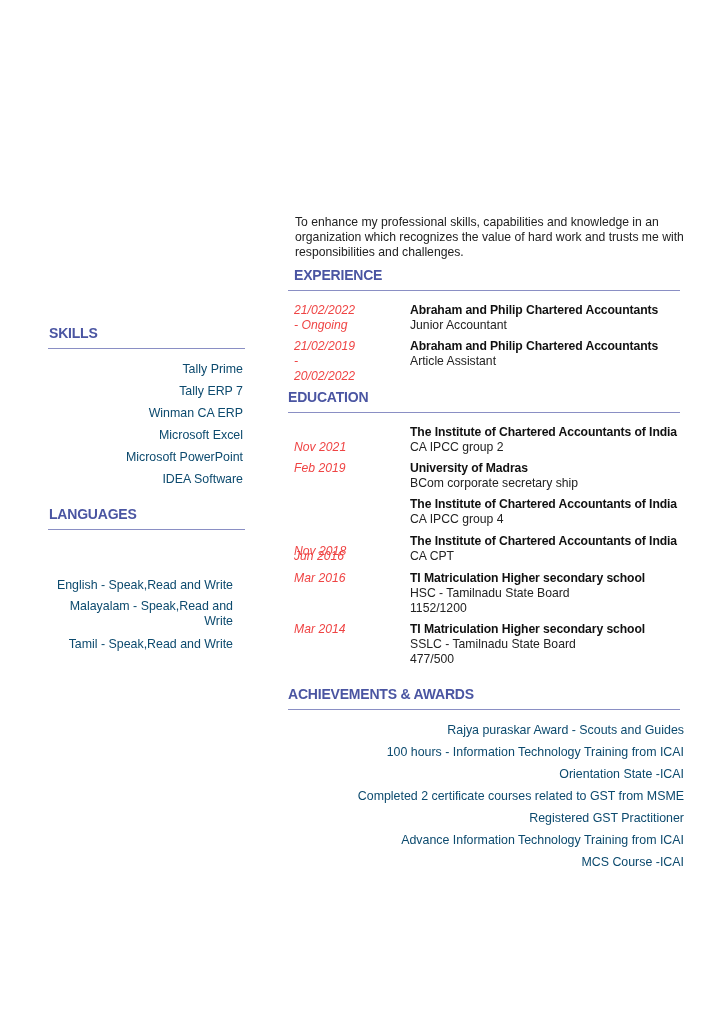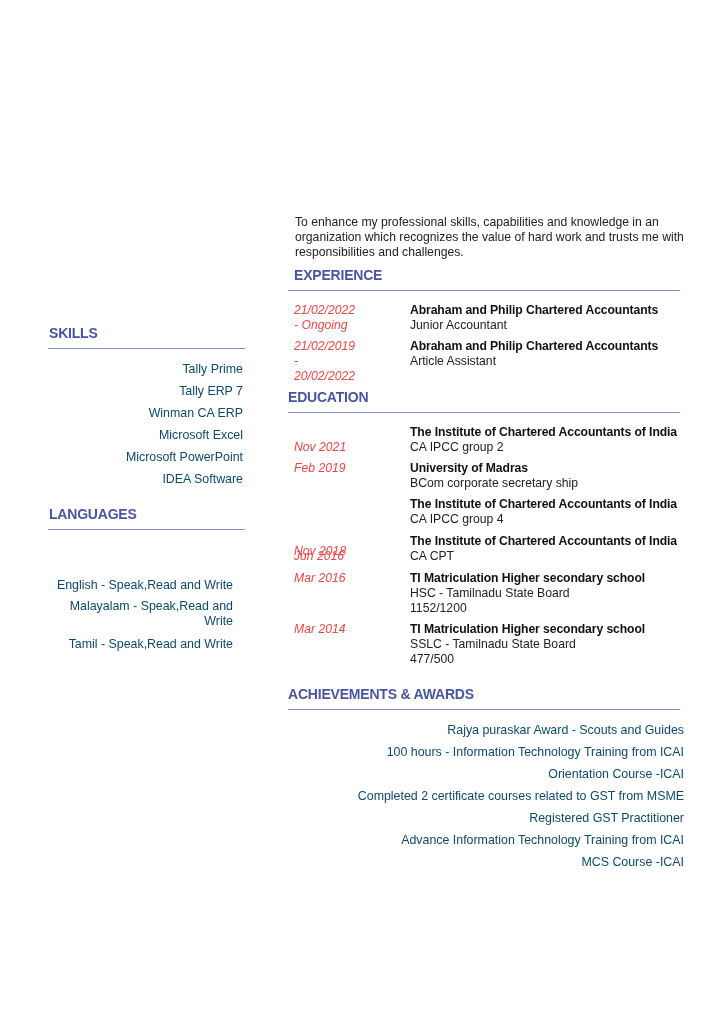--- a/index.html
+++ b/index.html
@@ -108,21 +108,21 @@
     <div class="sub">SSLC - Tamilnadu State Board</div>
     <div class="sub">477/500</div>
   </div>
 </div>
 
 <h2 class="heading" style="left:288px; top:686px;">ACHIEVEMENTS &amp; AWARDS</h2>
 <div class="rule" style="left:288px; top:709px; width:392px;"></div>
 <ul class="list" style="left:294px; top:719px; width:390px;">
   <li>Rajya puraskar Award - Scouts and Guides</li>
   <li>100 hours - Information Technology Training from ICAI</li>
-  <li>Orientation Course -ICAI</li>
+  <li>Orientation State -ICAI</li>
   <li>Completed 2 certificate courses related to GST from MSME</li>
   <li>Registered GST Practitioner</li>
   <li>Advance Information Technology Training from ICAI</li>
   <li>MCS Course -ICAI</li>
 </ul>
 
 <h2 class="heading" style="left:49px; top:325px;">SKILLS</h2>
 <div class="rule" style="left:48px; top:348px; width:197px;"></div>
 <ul class="list left-list" style="top:358px;">
   <li>Tally Prime</li>

